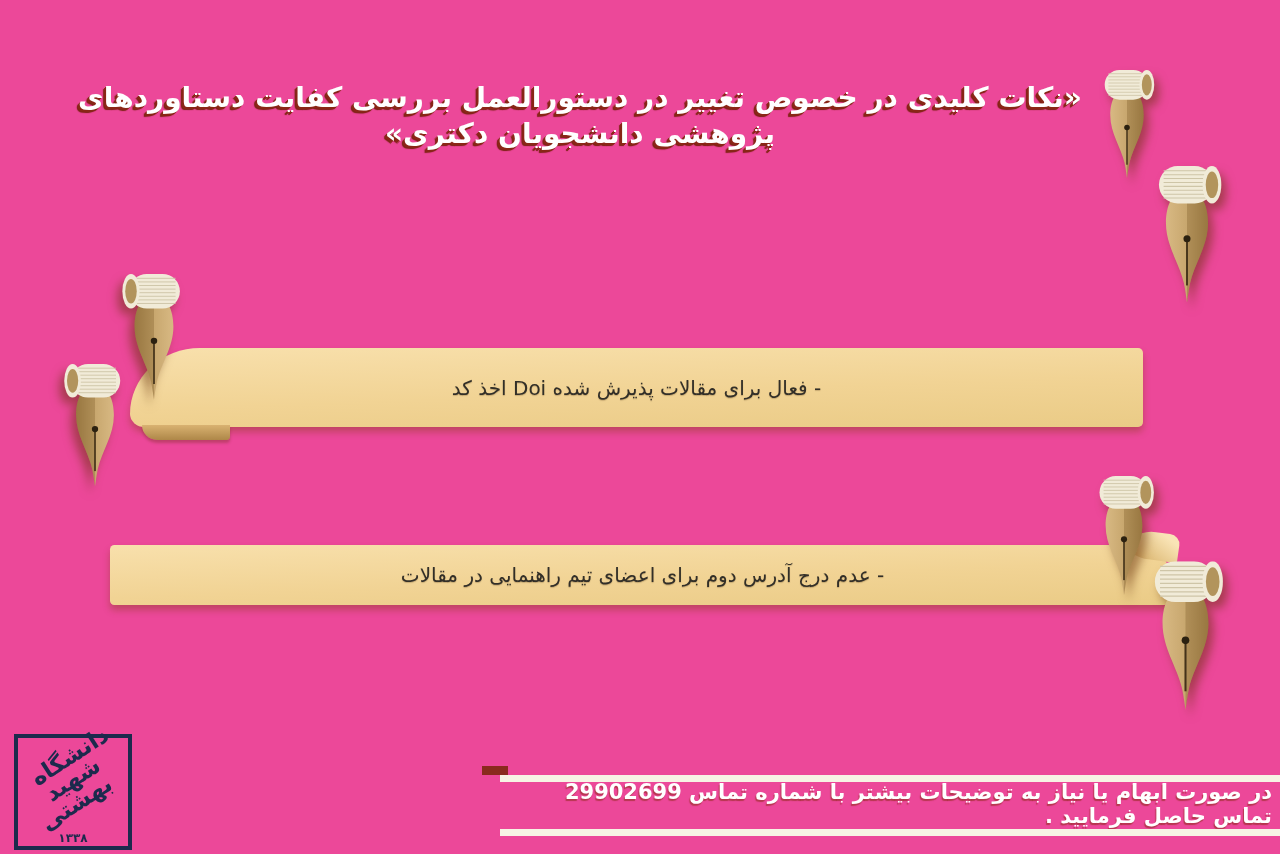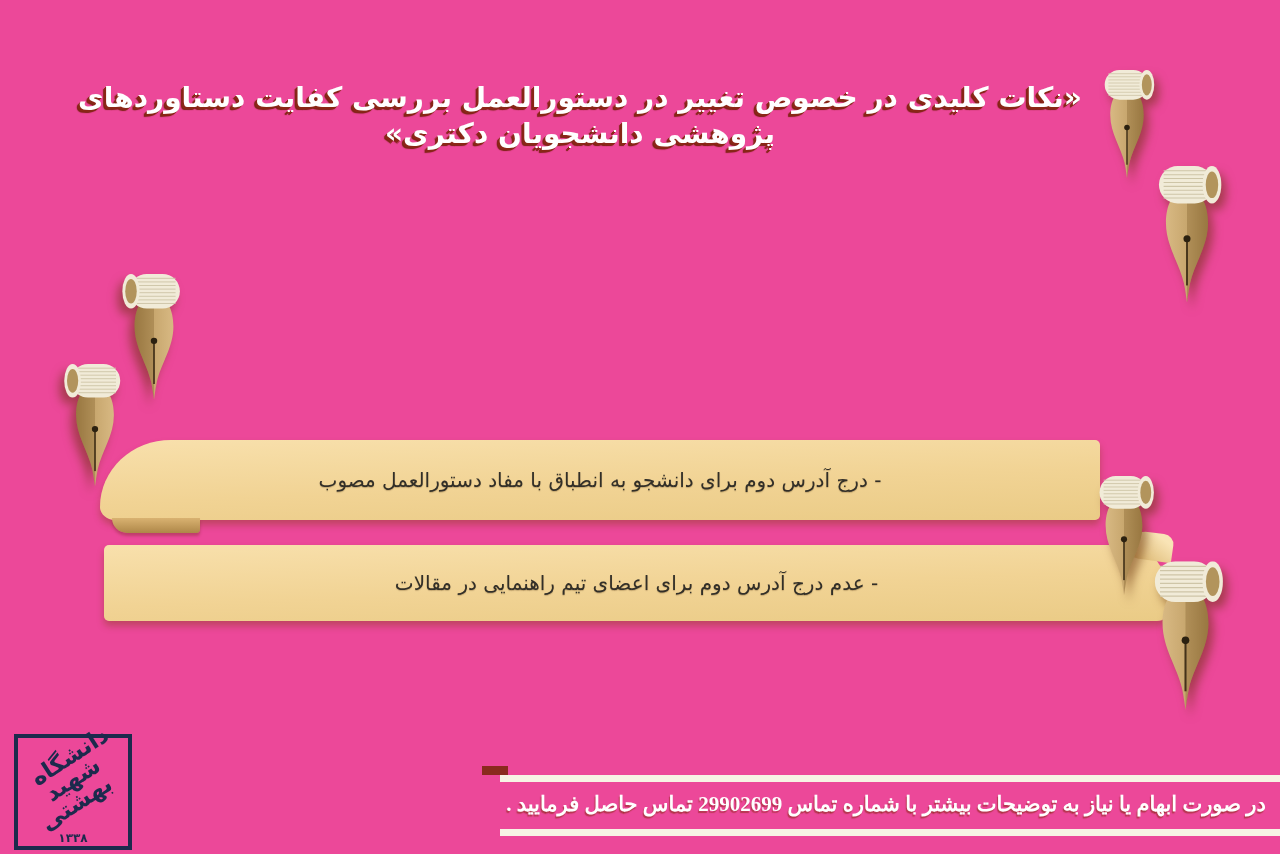--- a/index.html
+++ b/index.html
@@ -55,21 +55,20 @@
   .pen.flip{transform:scaleX(-1);}
 
   
   .fline{position:absolute;left:500px;width:780px;height:7px;background:#F7F3E4;z-index:3;}
   .footer-accent{position:absolute;left:482px;top:766px;width:26px;height:9px;background:#8A2A1E;z-index:2;}
   .footer-text{
     position:absolute;left:500px;top:786px;width:772px;height:36px;z-index:3;
     direction:rtl;display:flex;align-items:center;justify-content:center;
     color:#ffffff;font-size:21px;font-weight:bold;
     text-shadow:-1px 2px 1px rgba(140,40,20,.55);
-    font-family:Liberation Serif, serif;
   }
 
   
   .logo{position:absolute;left:14px;top:734px;width:110px;height:108px;
     border:4px solid #1C2A4D;z-index:3;}
   .logo-cal{
     position:absolute;left:0;top:-4px;width:100%;height:92px;
     display:flex;flex-direction:column;align-items:center;justify-content:center;
     transform:rotate(-33deg);
     color:#1C2A4D;font-weight:bold;font-size:23px;line-height:.92;direction:rtl;
@@ -103,26 +102,26 @@
         <ellipse cx="82" cy="24" rx="12" ry="24" fill="#F1EBD8"></ellipse>
         <ellipse cx="82" cy="24" rx="8" ry="17" fill="#B2945C"></ellipse>
       </symbol>
     </defs>
   </svg>
 
   <div class="title">«نکات کلیدی در خصوص تغییر در دستورالعمل بررسی کفایت دستاوردهای پژوهشی دانشجویان دکتری»</div>
 
 
 
-
-  <div class="banner end-dome-left" style="left:100px;top:440px;width:1000px;height:80px;">
-    <span class="note-text">- درج آدرس دوم برای دانشجو به انطباق با مفاد دستورالعمل مصوب</span>
+  <div class="banner end-dome-left" style="left:130px;top:348px;width:1013px;height:79px;">
+    <span class="note-text">- فعال برای مقالات پذیرش شده Doi  اخذ کد</span>
   </div>
 
-  <div class="banner end-curl-right" style="left:104px;top:545px;width:1065px;height:76px;">
+
+  <div class="banner end-curl-right" style="left:110px;top:545px;width:1065px;height:60px;">
     <span class="note-text">- عدم درج آدرس دوم برای اعضای تیم راهنمایی در مقالات</span>
   </div>
 
 
   <svg class="pen" style="left:1096px;top:70px;width:62px;height:130px;" viewBox="0 0 100 210">
       <use href="#pen-symbol"></use>
     </svg>
   <svg class="pen" style="left:1148px;top:166px;width:78px;height:164px;" viewBox="0 0 100 210">
       <use href="#pen-symbol"></use>
     </svg>

